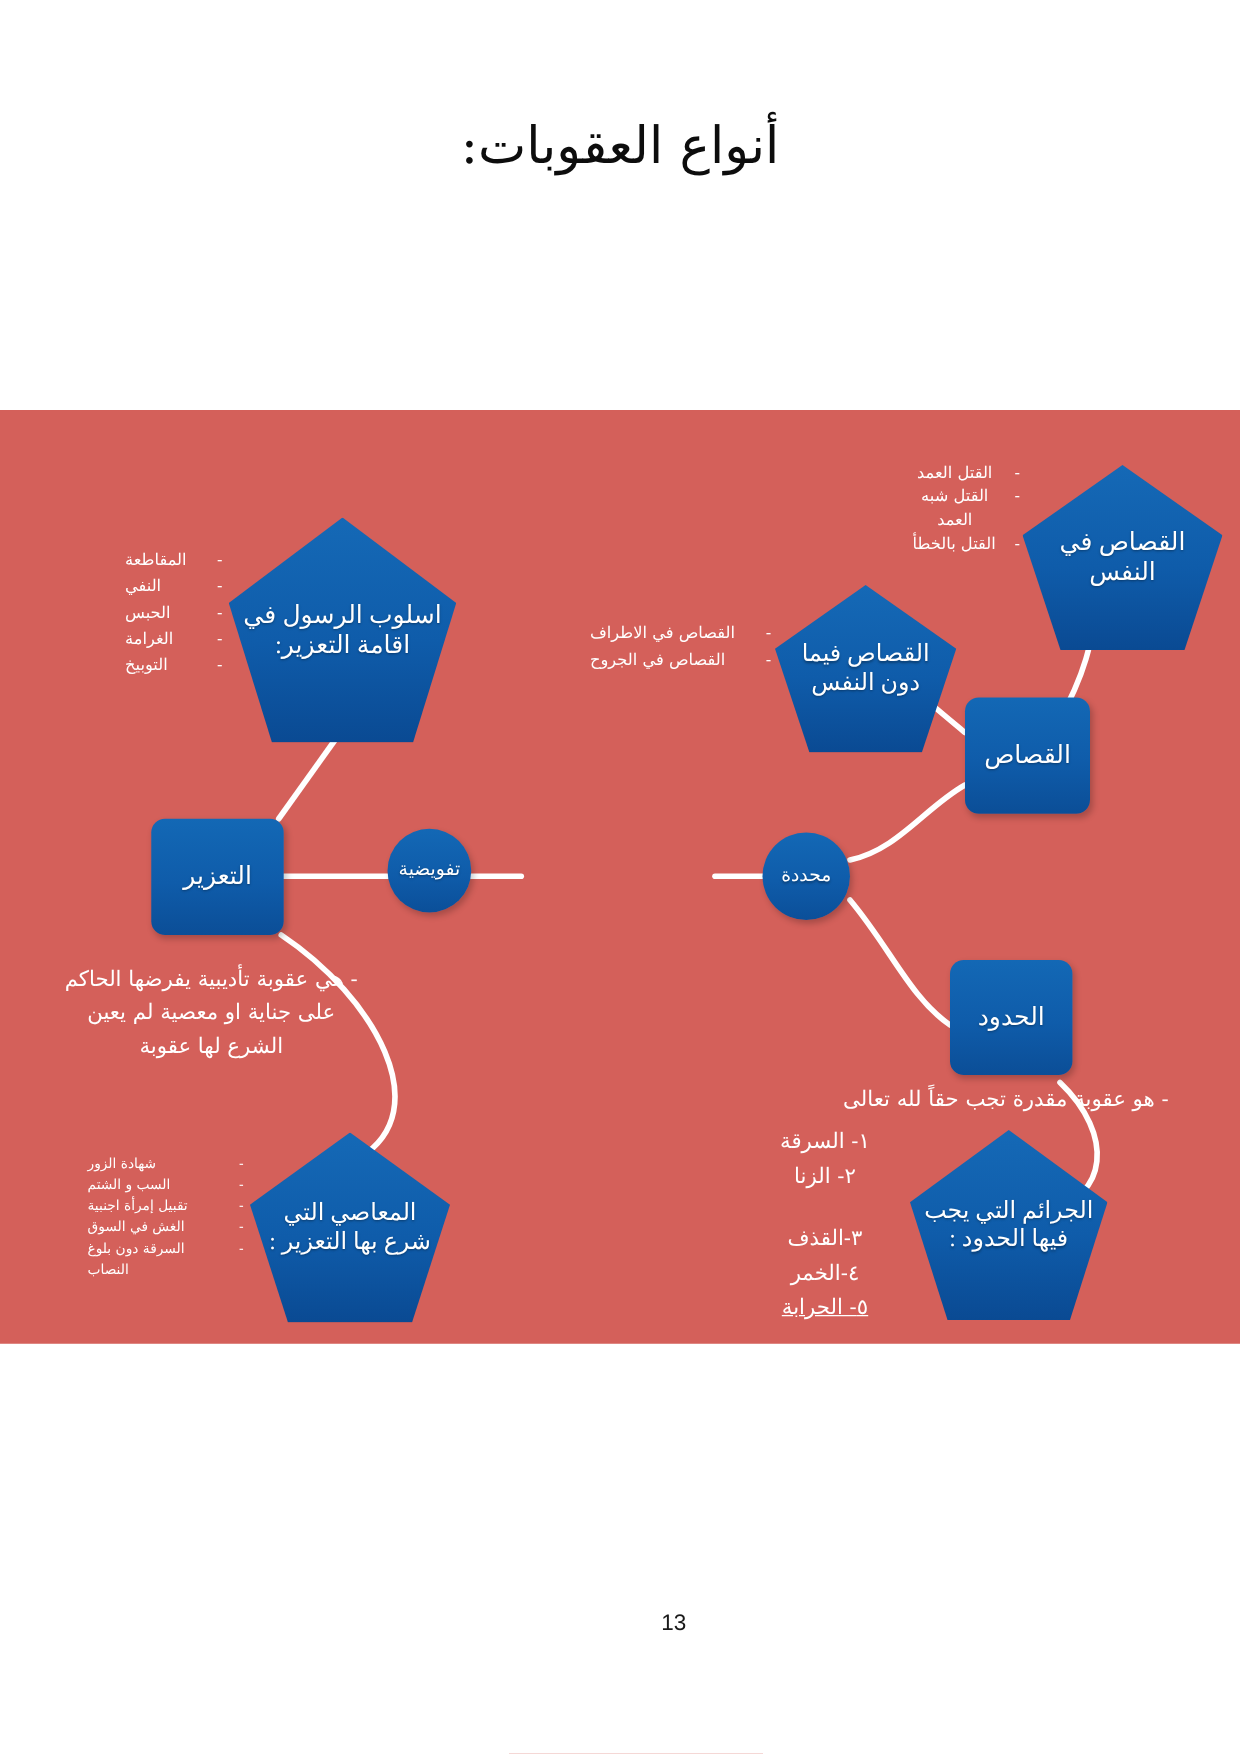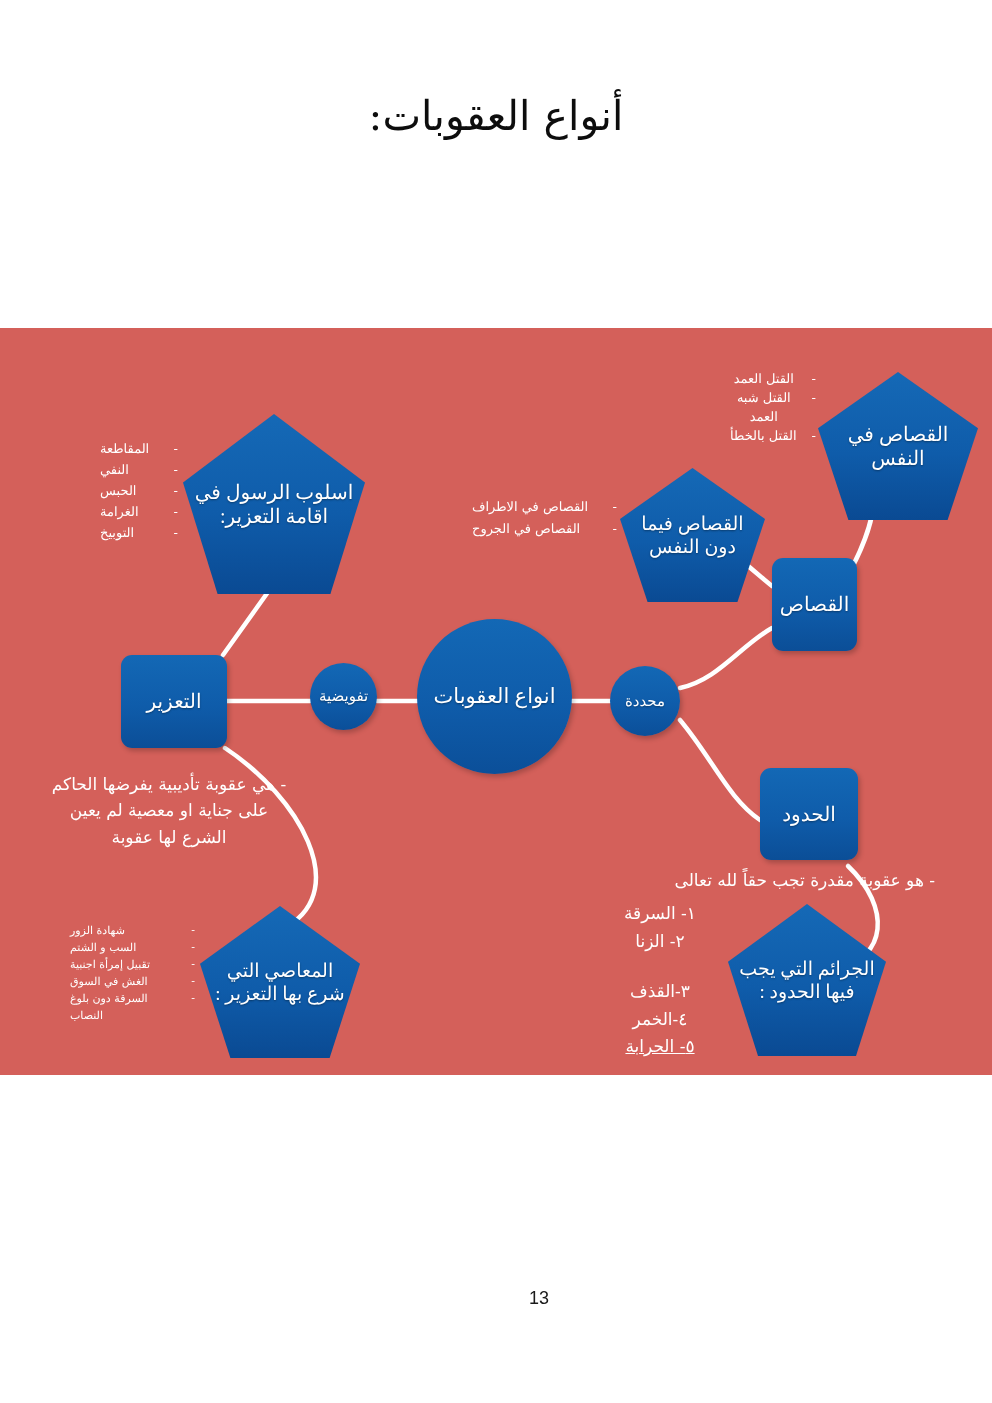--- a/index.html
+++ b/index.html
@@ -129,37 +129,34 @@
         <path d="M 680 392 C 712 430 728 470 760 492"></path>
 
         <path d="M 846 251 C 866 215 878 180 872 158"></path>
 
         <path d="M 772 258 C 748 238 728 222 722 212"></path>
 
         <path d="M 848 538 C 892 580 886 630 838 640"></path>
       </g>
     </svg>
 
-    <div class="node circle" style="left:417px;top:291px;width:155px;height:155px;font-size:21px;">
-      <span>انواع العقوبات</span>
-    </div>
 
     <div class="node circle" style="left:310px;top:335px;width:67px;height:67px;font-size:15px;">
       <span>تفويضية</span>
     </div>
 
     <div class="node circle" style="left:610px;top:338px;width:70px;height:70px;font-size:15px;">
       <span>محددة</span>
     </div>
 
     <div class="node rect" style="left:121px;top:327px;width:106px;height:93px;font-size:20px;">
       <span>التعزير</span>
     </div>
 
-    <div class="node rect" style="left:772px;top:230px;width:85px;height:93px;font-size:20px;align-items:center;">
+    <div class="node rect" style="left:772px;top:230px;width:100px;height:93px;font-size:20px;align-items:center;">
       <span>القصاص</span>
     </div>
 
     <div class="node rect" style="left:760px;top:440px;width:98px;height:92px;font-size:20px;">
       <span>الحدود</span>
     </div>
 
     <div class="node penta" style="left:183px;top:86px;width:182px;height:180px;font-size:20px;">
       <span>اسلوب الرسول في اقامة التعزير:</span>
     </div>

